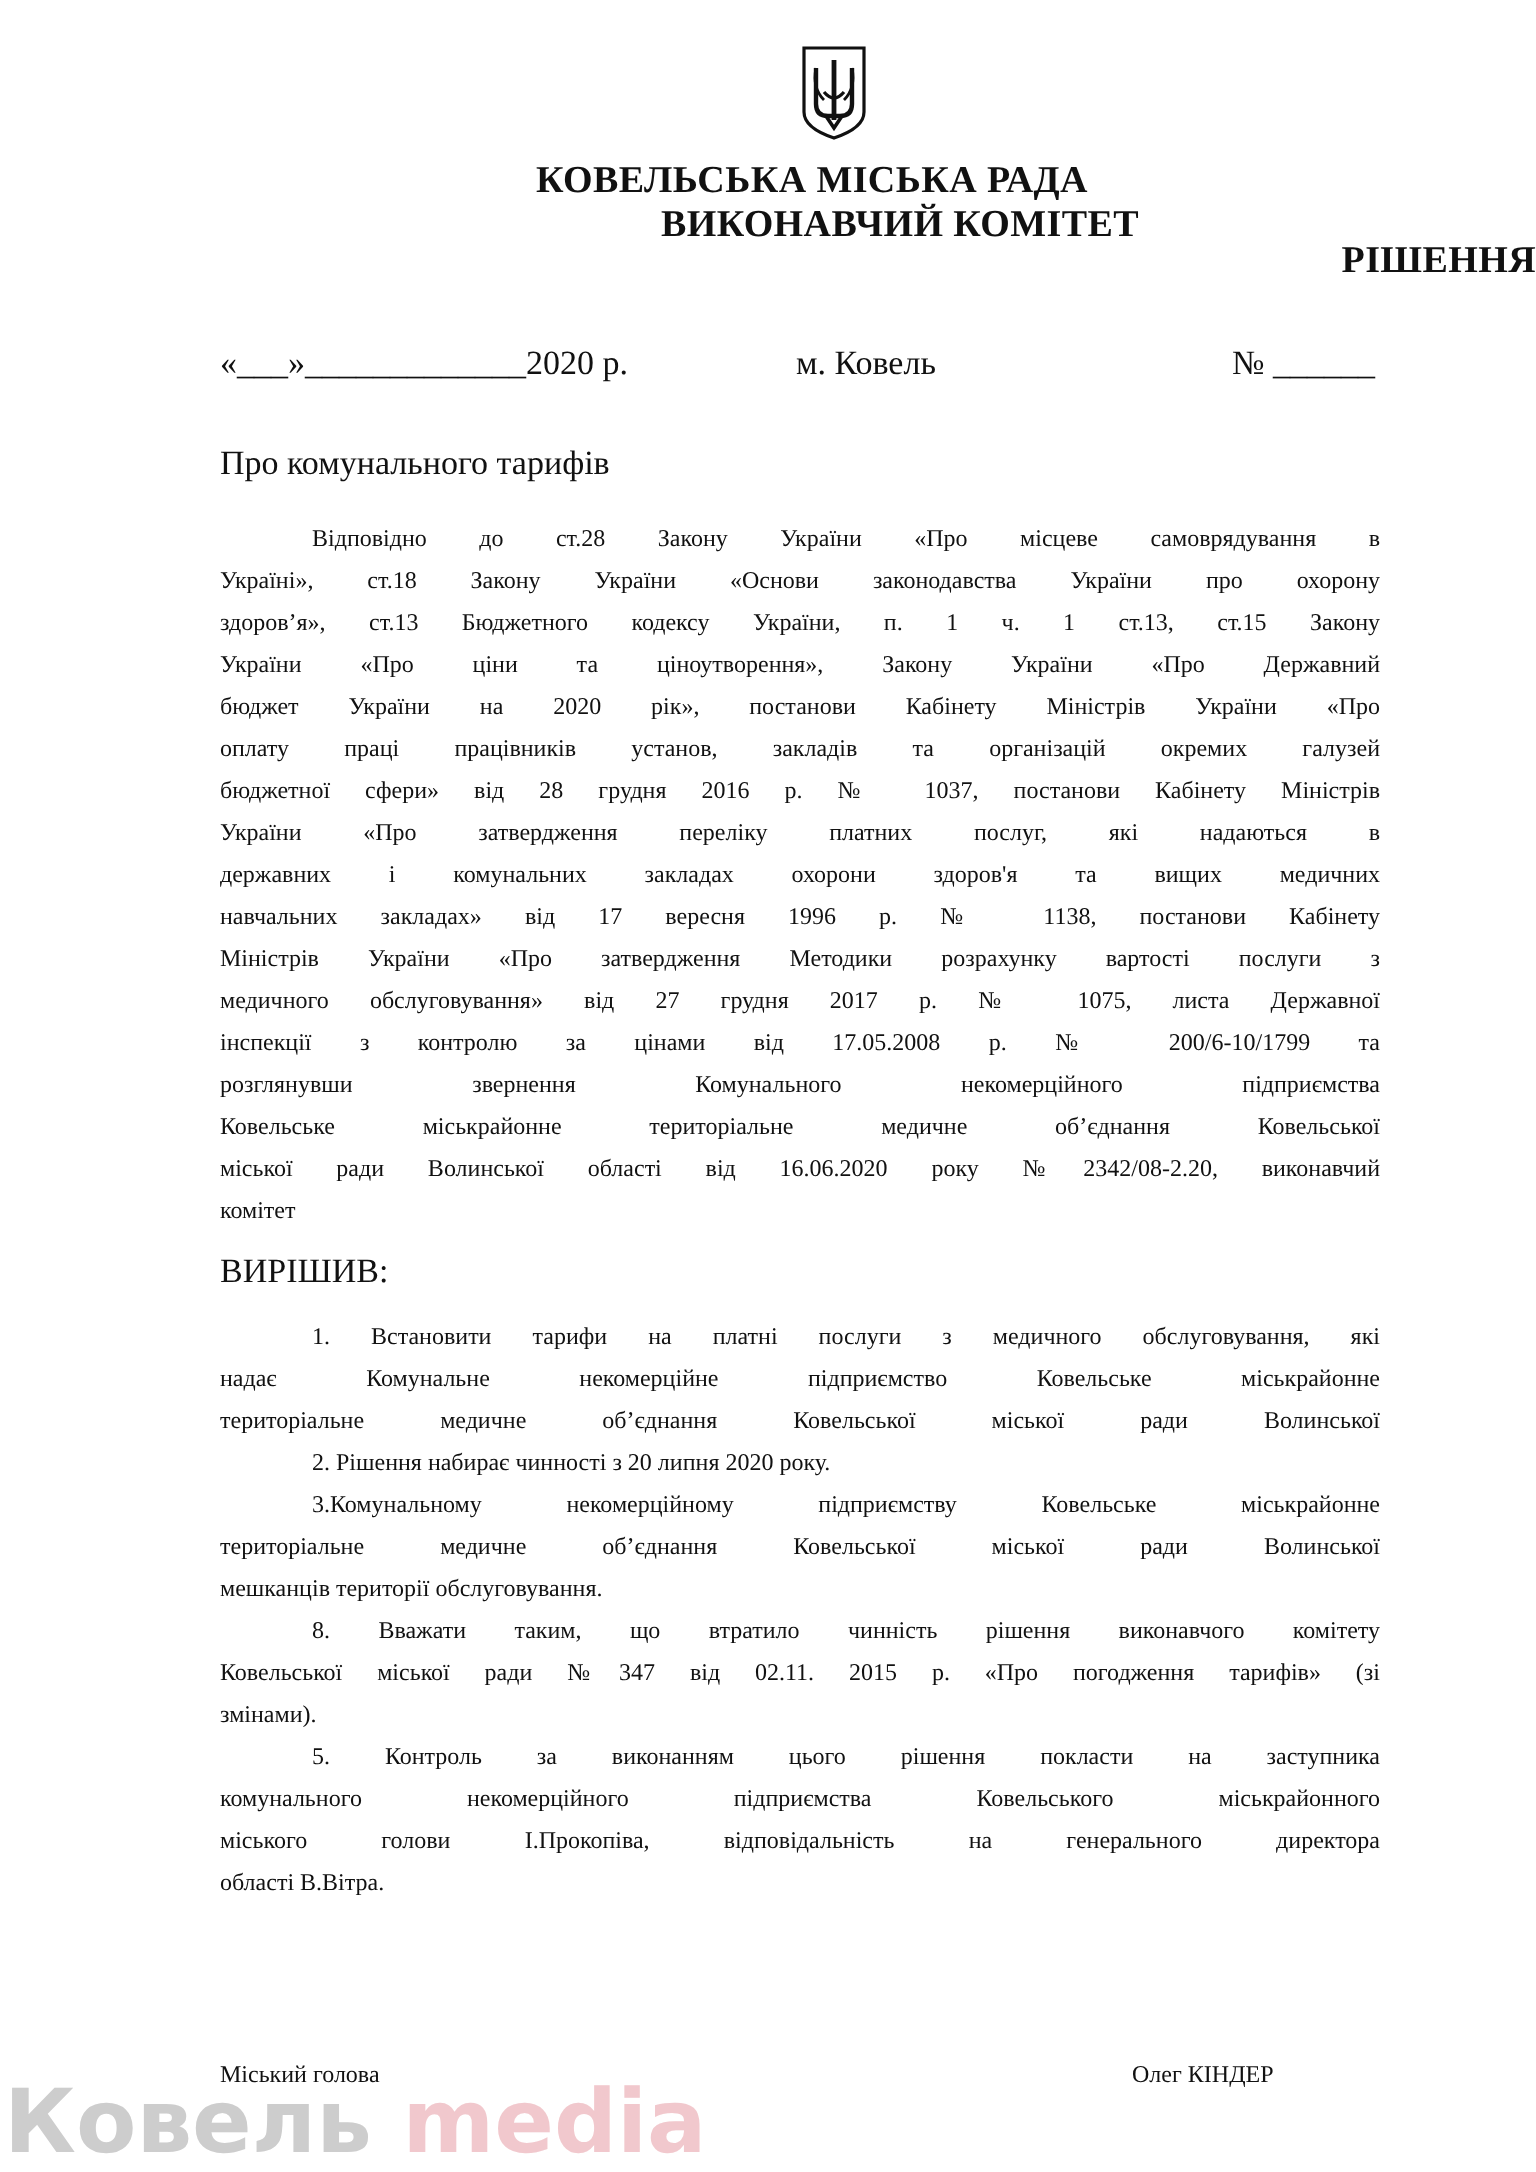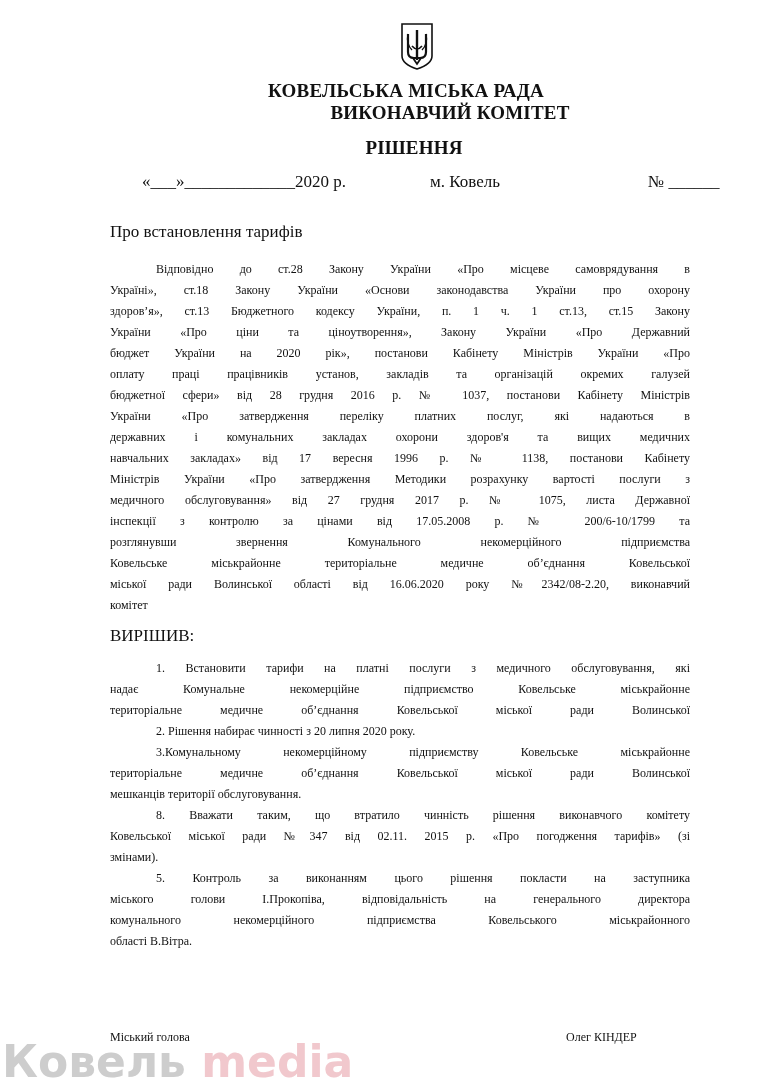--- a/index.html
+++ b/index.html
@@ -4,23 +4,23 @@
 <style>
   html, body { margin: 0; padding: 0; background: #ffffff; }
   body { width: 768px; height: 1086px; position: relative; overflow: hidden;
          font-family: "Liberation Serif", "DejaVu Serif", serif; color: #111; }
   .page { position: absolute; left: 0; top: 0; width: 768px; height: 806px; }
   .emblem { position: absolute; left: 400px; top: 22px; width: 34px; height: 48px; }
   .hdr { position: absolute; left: 0; width: 768px; text-align: center; font-weight: bold;
          font-size: 19px; line-height: 22px; letter-spacing: 0.2px; }
   .h1 { top: 80px; padding-left: 44px; box-sizing: border-box; }
   .h2 { top: 102px; padding-left: 44px; box-sizing: border-box; margin-left: 44px; }
-  .h3 { top: 137px; padding-left: 60px; box-sizing: border-box; }
+  .h3 { top: 120px; padding-left: 60px; box-sizing: border-box; text-align: right; }
   .dateline { position: absolute; top: 172px; left: 110px; width: 580px; height: 22px; font-size: 17px; }
-  .dateline span { position: absolute; top: 0; white-space: nowrap; margin-left: 32px; }
+  .dateline span { position: absolute; top: 0; white-space: nowrap; }
   .subject { position: absolute; top: 222px; left: 110px; font-size: 17px; }
   .body { position: absolute; left: 110px; width: 580px; font-size: 12px; }
   .ln { display: block; height: 21px; line-height: 21px; text-align: justify;
         text-align-last: justify; white-space: nowrap; overflow: hidden; }
   .ln.last { text-align-last: left; }
   .ln.ind { padding-left: 46px; box-sizing: border-box; }
   .resolved { position: absolute; top: 626px; left: 110px; font-size: 17px; }
   .sig { position: absolute; top: 1030px; font-size: 12px; white-space: nowrap; }
   .watermark { position: absolute; left: 2px; top: 1038px; font-family: "DejaVu Sans", sans-serif;
                font-size: 44px; font-weight: bold; line-height: 48px; white-space: nowrap; opacity: 0.9; }
@@ -45,21 +45,21 @@
   <div class="hdr h1">КОВЕЛЬСЬКА МІСЬКА РАДА</div>
   <div class="hdr h2">ВИКОНАВЧИЙ КОМІТЕТ</div>
   <div class="hdr h3">РІШЕННЯ</div>
 
   <div class="dateline">
     <span style="left:0">«___»_____________2020 р.</span>
     <span style="left:288px">м. Ковель</span>
     <span style="left:506px">№ ______</span>
   </div>
 
-  <div class="subject">Про встановлення тарифів</div>
+  <div class="subject">Про комунального тарифів</div>
 
   <div class="body" style="top:259px">
     <span class="ln ind">Відповідно до ст.28 Закону України «Про місцеве самоврядування в</span>
     <span class="ln">Україні», ст.18 Закону України «Основи законодавства України про охорону</span>
     <span class="ln">здоров’я», ст.13 Бюджетного кодексу України, п. 1 ч. 1 ст.13, ст.15 Закону</span>
     <span class="ln">України «Про ціни та ціноутворення», Закону України «Про Державний</span>
     <span class="ln">бюджет України на 2020 рік», постанови Кабінету Міністрів України «Про</span>
     <span class="ln">оплату праці працівників установ, закладів та організацій окремих галузей</span>
     <span class="ln">бюджетної сфери» від 28 грудня 2016 р. № 1037, постанови Кабінету Міністрів</span>
     <span class="ln">України «Про затвердження переліку платних послуг, які надаються в</span>
@@ -90,22 +90,22 @@
       <span class="ln">територіальне медичне об’єднання Ковельської міської ради Волинської</span>
       <span class="ln last">мешканців території обслуговування.</span>
     </div>
     <div>
       <span class="ln ind">8. Вважати таким, що втратило чинність рішення виконавчого комітету</span>
       <span class="ln">Ковельської міської ради  №347 від 02.11. 2015 р. «Про погодження тарифів» (зі</span>
       <span class="ln last">змінами).</span>
     </div>
     <div>
       <span class="ln ind">5. Контроль за виконанням цього рішення покласти на заступника</span>
+      <span class="ln">комунального некомерційного підприємства Ковельського міськрайонного</span>
       <span class="ln">міського голови І.Прокопіва, відповідальність на генерального директора</span>
-      <span class="ln">комунального некомерційного підприємства Ковельського міськрайонного</span>
       <span class="ln last">області В.Вітра.</span>
     </div>
   </div>
 
   <div class="watermark">
     <span class="wm1">Ковель</span>
     <span class="wm2">media</span>
   </div>
 
   <div class="sig" style="left:110px">Міський голова</div>

